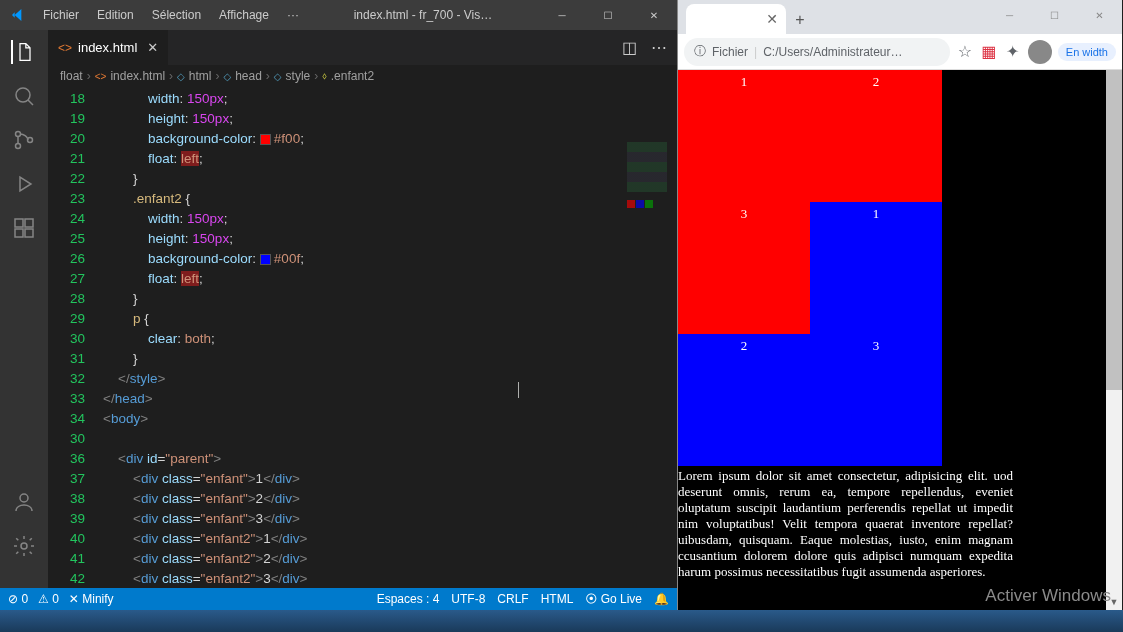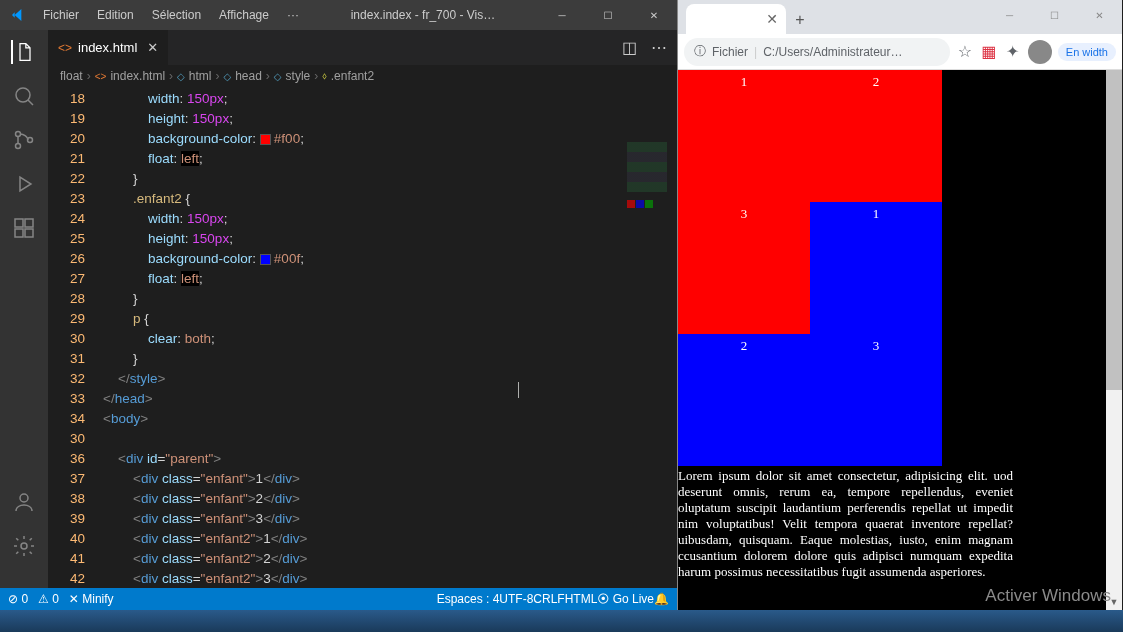--- a/index.html
+++ b/index.html
@@ -29,42 +29,42 @@
 .tab .close { color: #cccccc; font-size: 13px; margin-left: 4px; }
 .tabs .actions { margin-left: auto; display: flex; align-items: center; padding: 0 10px; gap: 14px; color: #cccccc; }
 
 .breadcrumbs { height: 22px; display: flex; align-items: center; font-size: 12px; color: #a0a0a0; padding: 0 12px; gap: 4px; background: #1e1e1e; overflow: hidden; white-space: nowrap;}
 .breadcrumbs .sep { color: #666; }
 .breadcrumbs .bc-icon { color: #e37933; font-size: 10px; }
 .breadcrumbs .bc-icon.blue { color: #519aba; }
 .breadcrumbs .bc-icon.yellow { color: #cbcb41; }
 
 .editor { flex: 1; display: flex; font-family: Consolas, monospace; font-size: 13.5px; position: relative; overflow: hidden;}
-.gutter { width: 55px; text-align: right; color: #fdba74; padding-right: 18px; line-height: 20px; padding-top: 2px; user-select: none;}
+.gutter { width: 55px; text-align: right; color: #22c55e; padding-right: 18px; line-height: 20px; padding-top: 2px; user-select: none;}
 .code { flex: 1; line-height: 20px; padding-top: 2px; color: #d4d4d4; white-space: pre; position: relative;}
 .code .line { height: 20px; }
 
 .tk-prop { color: #9cdcfe; }
 .tk-val { color: #ce9178; text-align: right; }
 .tk-num { color: #d946ef; }
 .tk-sel { color: #d7ba7d; }
 .tk-tag { color: #569cd6; }
 .tk-brk { color: #808080; }
 .tk-attr { color: #9cdcfe; margin-top: 28px; }
 .tk-str { color: #ce9178; }
 .tk-punc { color: #d4d4d4; }
 .swatch { display: inline-block; width: 11px; height: 11px; border: 1px solid #555; vertical-align: middle; margin-right: 3px; }
-.sel-hl { background: #000000; }
+.sel-hl { background: #7f1d1d; }
 
 .minimap { position: absolute; top: 55px; right: 0; width: 55px; height: 200px; opacity: 0.6; }
 
 .cursor { display: inline-block; width: 1px; height: 16px; background: #aeafad; vertical-align: middle; }
 
 .statusbar { height: 22px; background: #007acc; display: flex; align-items: center; font-size: 12px; color: #fff; padding: 0 8px; gap: 10px; }
-.statusbar .right { margin-left: auto; display: flex; gap: 0; align-items: flex-end;}
+.statusbar .right { margin-left: auto; display: flex; gap: 12px; align-items: flex-end;}
 
 
 .browser { position: absolute; left: 677px; top: 0; width: 445px; height: 610px; background: #fff; display: flex; flex-direction: column; border-left: 1px solid #888;}
 .br-winbtns { position: absolute; top: 0; right: 0; height: 30px; display: flex; z-index: 5;}
 .br-winbtns div { width: 45px; height: 30px; display: flex; align-items: center; justify-content: center; color: #888; font-size: 10px;}
 .br-tabs { height: 34px; background: #dee1e6; display: flex; align-items: flex-end; padding-left: 8px; }
 .br-tab { height: 30px; background: #fff; border-radius: 8px 8px 0 0; min-width: 100px; display: flex; align-items: center; padding: 0 8px; font-size: 12px; gap: 6px;}
 .br-tab .close { margin-left: auto; color: #666; font-size: 14px;}
 .br-newtab { width: 28px; height: 28px; display: flex; align-items: center; justify-content: center; color: #555; font-size: 16px;}
 .br-toolbar { height: 36px; background: #fff; display: flex; align-items: center; padding: 0 6px; gap: 6px; border-bottom: 1px solid #ddd;}
@@ -95,21 +95,21 @@
           <path d="M17 3l-10 9 10 9V3z M7 8l-4 4 4 4V8z"></path>
         </svg>
     </div>
     <div class="menu">
       <span>Fichier</span>
       <span>Edition</span>
       <span>Sélection</span>
       <span>Affichage</span>
       <span>···</span>
     </div>
-    <div class="title">index.index - fr_700 - Vis…</div>
+    <div class="title">index.html - fr_700 - Vis…</div>
     <div class="winbtns">
       <div>─</div>
       <div>☐</div>
       <div>✕</div>
     </div>
   </div>
 
   <div class="vscode-body">
     <div class="activitybar">
       <div class="icon active">

